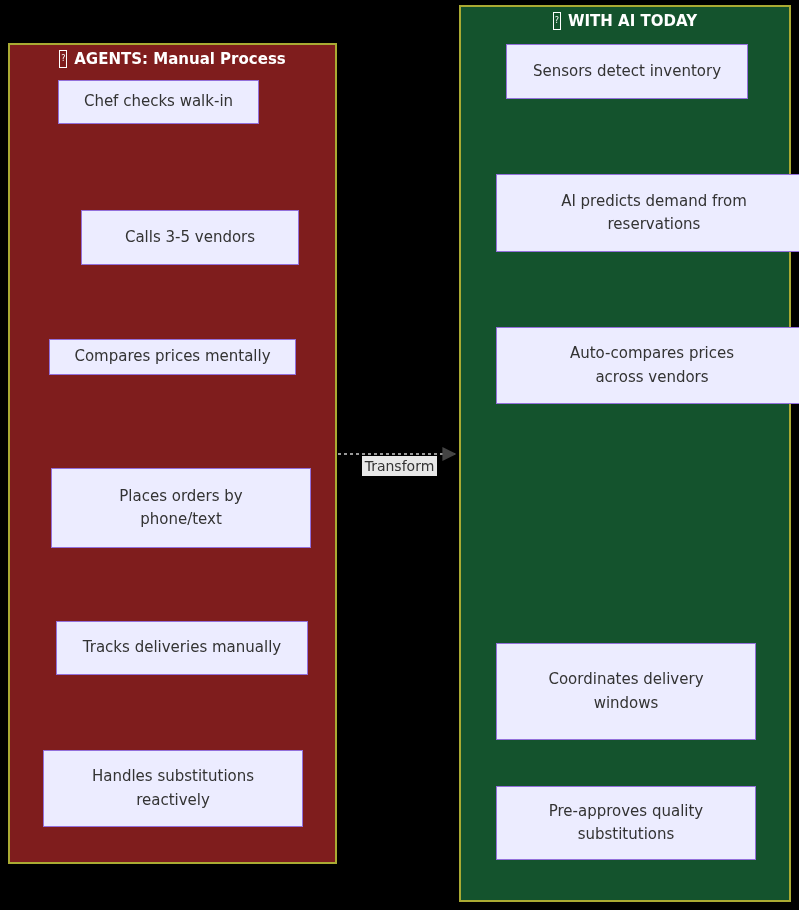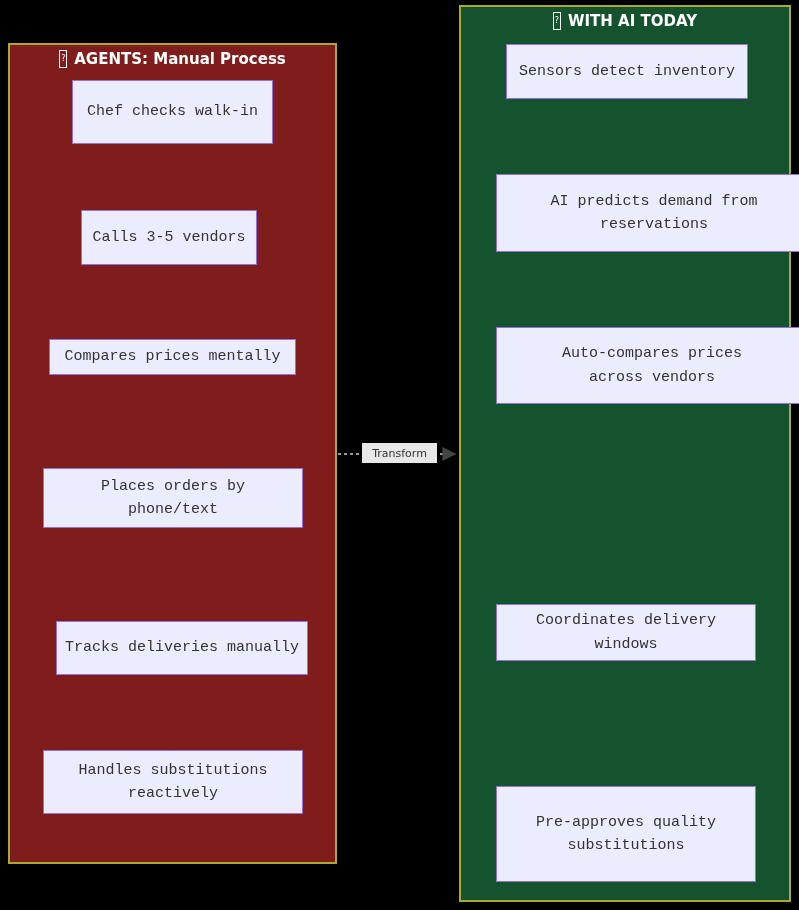--- a/index.html
+++ b/index.html
@@ -22,25 +22,25 @@
   .tofu{
     display:inline-flex;align-items:center;justify-content:center;
     width:8px;height:18px;border:1px solid #FFFFFF;box-sizing:border-box;
     font-size:8px;line-height:1;color:#FFFFFF;font-weight:normal;
   }
   .node{
     position:absolute;box-sizing:border-box;
     background:#ECECFF;border:1.5px solid #9370DB;
     display:flex;align-items:center;justify-content:center;
     text-align:center;white-space:pre-line;
-    color:#333333;font-size:15px;line-height:1.55;font-family:Liberation Mono, monospace;
+    color:#333333;font-size:15px;line-height:1.55;
   }
   .edge-label{
-    position:absolute;left:362px;top:443px;width:75px;height:20px;
-    background:#E8E8E8;color:#333333;font-size:11px;
+    position:absolute;left:362px;top:456px;width:75px;height:20px;
+    background:#E8E8E8;color:#333333;font-size:14px;
     display:flex;align-items:center;justify-content:center;
   }
 </style>
 </head>
 <body>
 
 <div class="canvas">
 
   <svg class="edges" viewBox="0 0 799 910">
     <defs>
@@ -74,34 +74,34 @@
     </div>
   </section>
 
   <section class="cluster cluster-ai">
     <div class="cluster-title">
       <span class="tofu">?</span>
       <span>WITH AI TODAY</span>
     </div>
   </section>
 
-  <div class="node" style="left:72px;top:80px;width:201px;height:64px">Chef checks walk-in</div>
-  <div class="node" style="left:81px;top:210px;width:176px;height:55px">Calls 3-5 vendors</div>
+  <div class="node" style="left:58px;top:80px;width:201px;height:44px">Chef checks walk-in</div>
+  <div class="node" style="left:81px;top:210px;width:218px;height:55px">Calls 3-5 vendors</div>
   <div class="node" style="left:49px;top:339px;width:247px;height:36px">Compares prices mentally</div>
-  <div class="node" style="left:43px;top:468px;width:260px;height:60px">Places orders by
+  <div class="node" style="left:51px;top:468px;width:260px;height:80px">Places orders by
 phone/text</div>
   <div class="node" style="left:56px;top:621px;width:252px;height:54px">Tracks deliveries manually</div>
-  <div class="node" style="left:43px;top:750px;width:260px;height:64px">Handles substitutions
+  <div class="node" style="left:43px;top:750px;width:260px;height:77px">Handles substitutions
 reactively</div>
 
   <div class="node" style="left:506px;top:44px;width:242px;height:55px">Sensors detect inventory</div>
   <div class="node" style="left:496px;top:174px;width:316px;height:78px">AI predicts demand from
 reservations</div>
   <div class="node" style="left:496px;top:327px;width:312px;height:77px">Auto-compares prices
 across vendors</div>
-  <div class="node" style="left:496px;top:604px;width:260px;height:57px">Coordinates delivery
+  <div class="node" style="left:496px;top:643px;width:260px;height:97px">Coordinates delivery
 windows</div>
-  <div class="node" style="left:496px;top:786px;width:260px;height:96px">Pre-approves quality
+  <div class="node" style="left:496px;top:786px;width:260px;height:74px">Pre-approves quality
 substitutions</div>
 
   <div class="edge-label">Transform</div>
 
 </div>
 
 </body></html>

